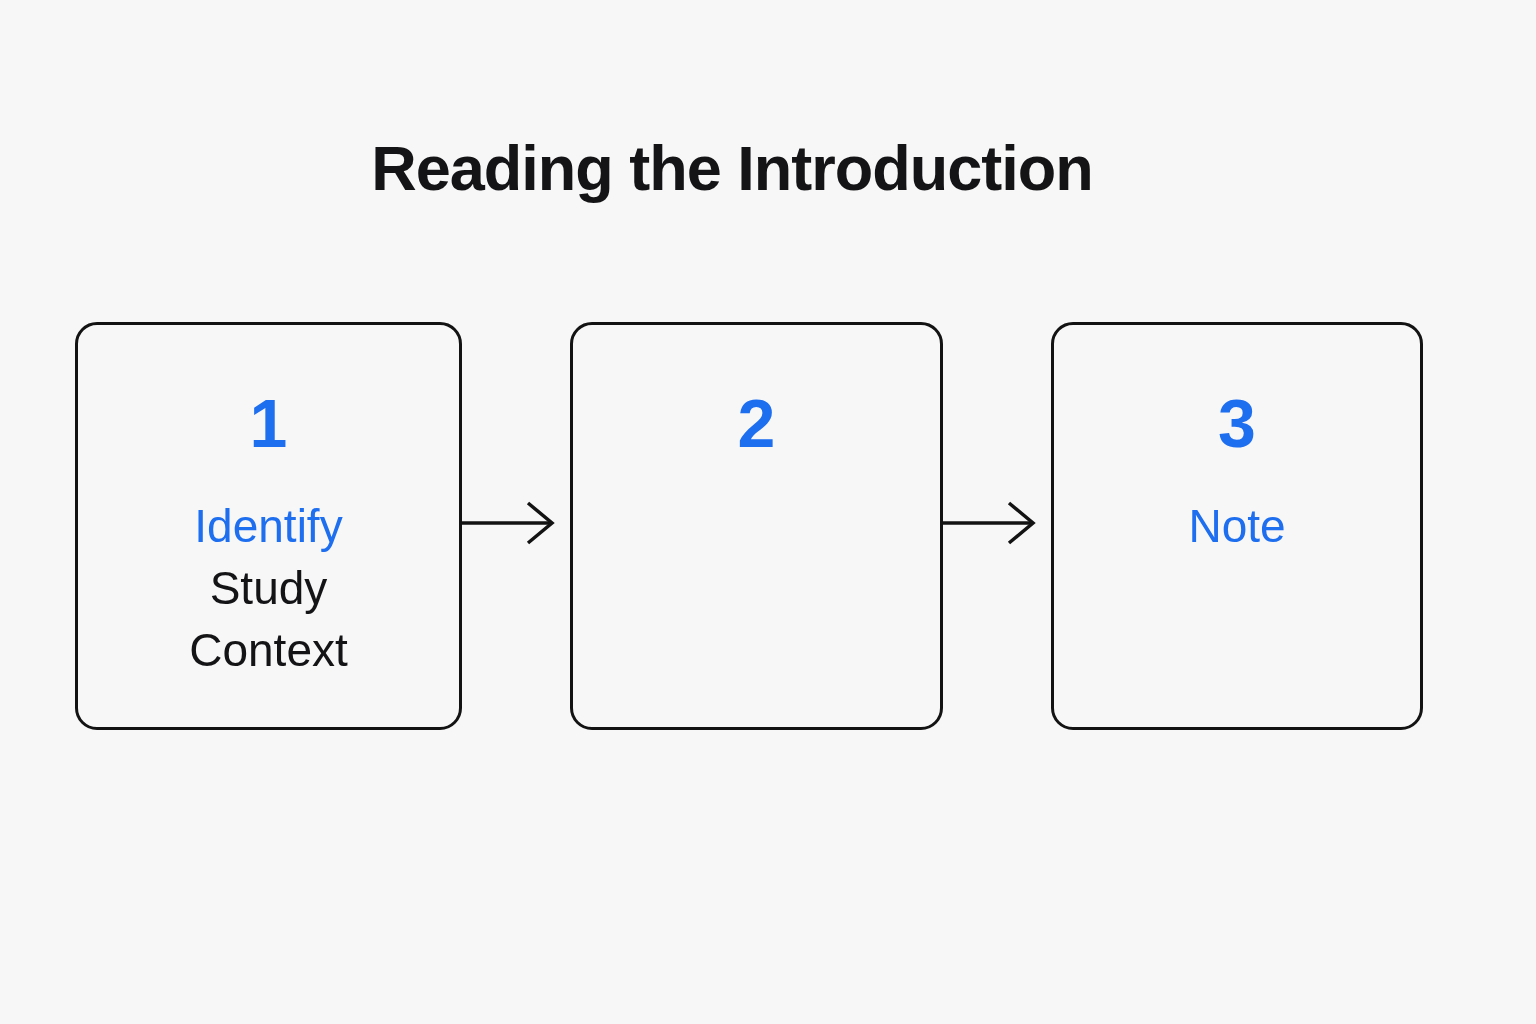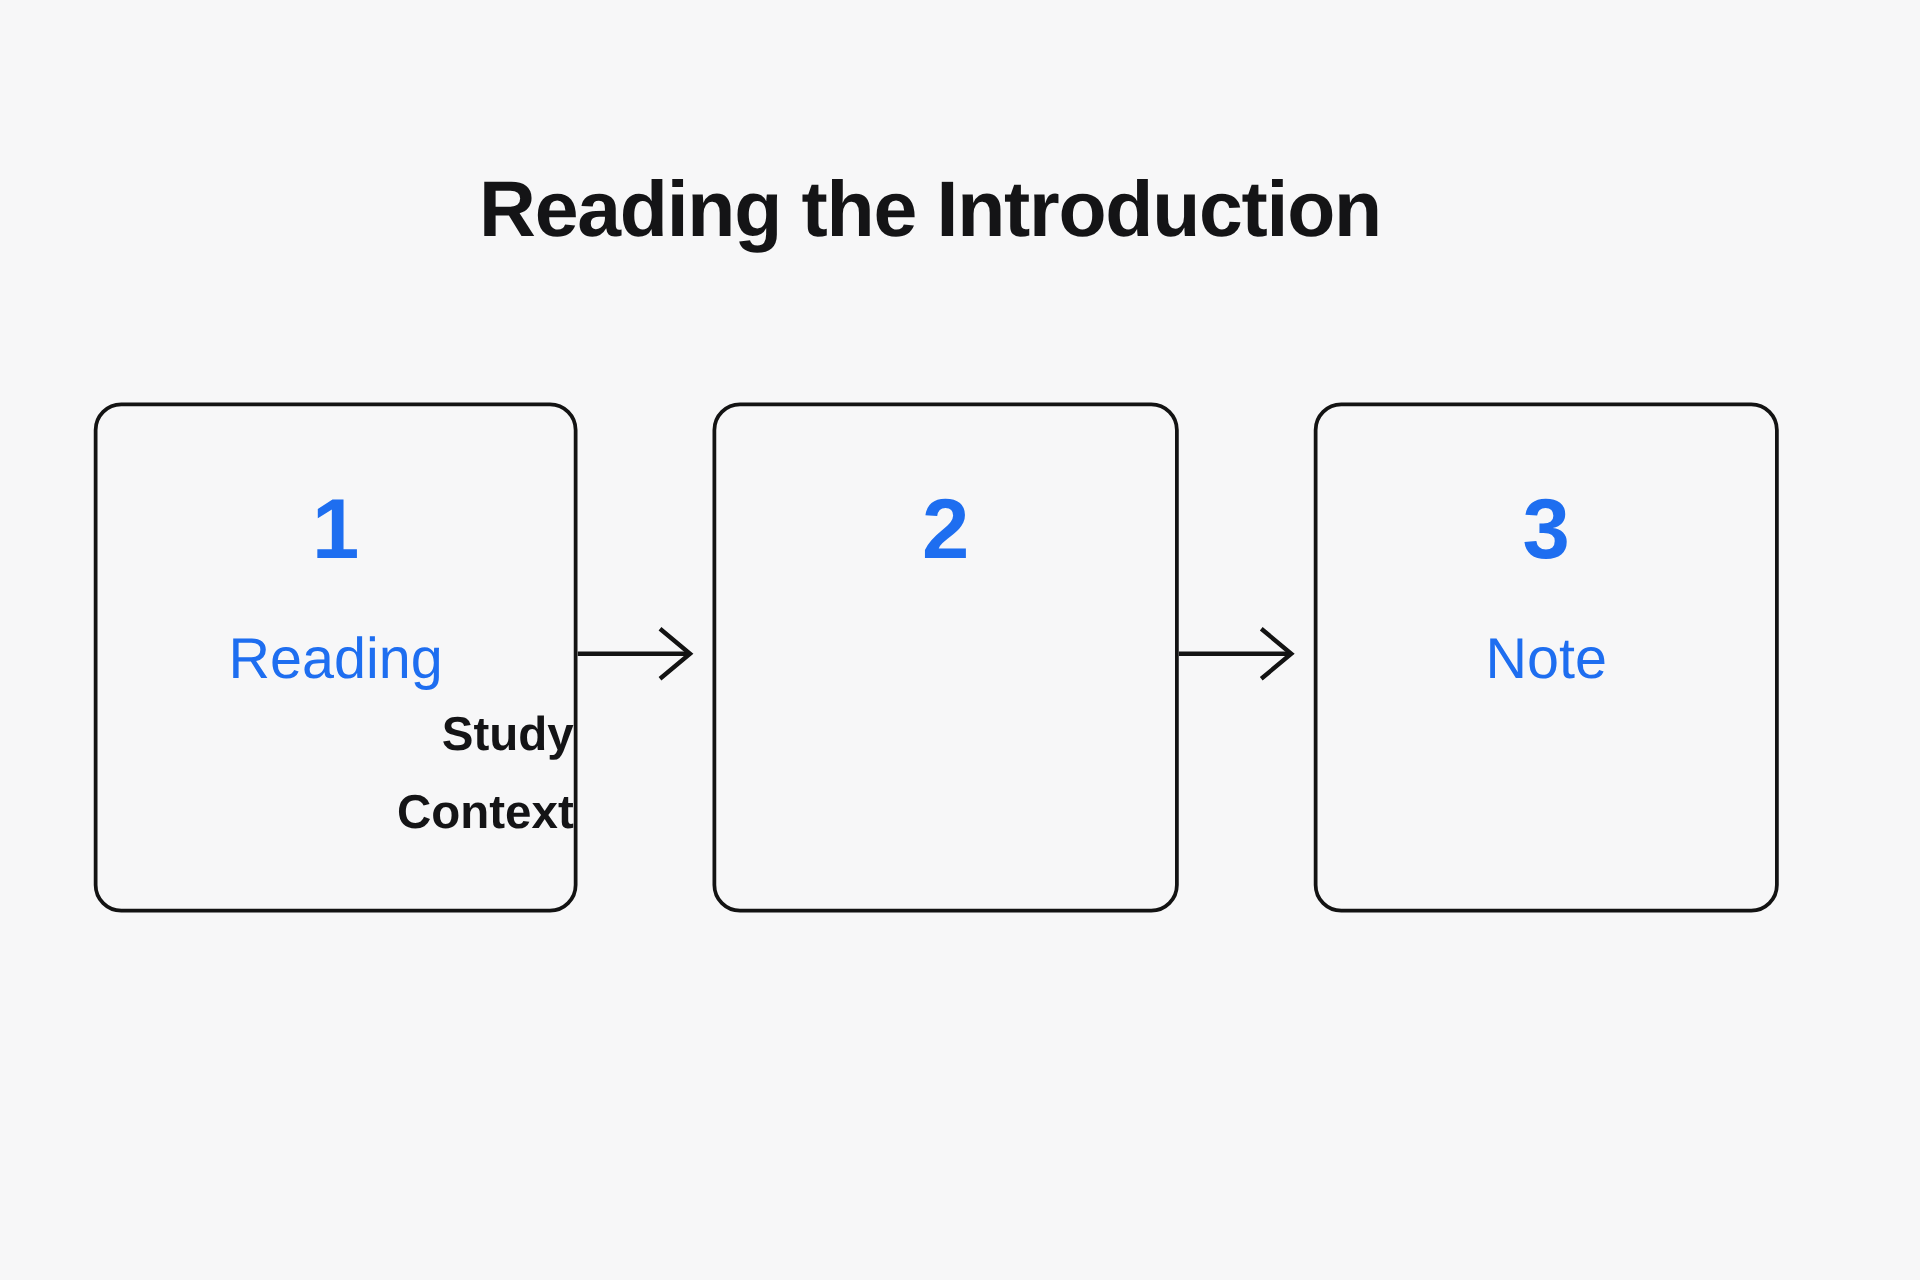--- a/index.html
+++ b/index.html
@@ -22,21 +22,20 @@
     top: 130px;
     left: 0;
     width: 1464px;
     margin: 0;
     text-align: center;
     font-size: 63px;
     line-height: 76px;
     font-weight: 700;
     letter-spacing: -1px;
     color: var(--text-dark, #141416);
-    padding-left: 12px;
   }
   .flow {
     position: absolute;
     top: 322px;
     left: 75px;
     width: 1348px;
     display: flex;
     justify-content: space-between;
     align-items: flex-start;
   }
@@ -59,26 +58,25 @@
     color: var(--accent-blue, #1e6ef0);
   }
   .action {
     margin-top: 36px;
     font-size: 46px;
     line-height: 62px;
     font-weight: 500;
     color: var(--accent-blue, #1e6ef0);
   }
   .subject {
-    font-size: 38px;
+    font-size: 46px;
     line-height: 62px;
-    font-weight: 700;
+    font-weight: 400;
     color: var(--text-dark, #141416);
     white-space: pre-line;
-    text-align: right;
   }
   .arrow {
     margin-top: 173px;
     width: 108px;
     height: 56px;
     flex: 0 0 auto;
   }
   .arrow svg {
     display: block;
     width: 108px;
@@ -94,21 +92,21 @@
 <body style="--background: #f7f7f8; --accent-blue: #1e6ef0; --text-dark: #141416; --box-border: #131313;">
 
 <div class="canvas">
 
   <h1 class="title">Reading the Introduction</h1>
 
   <div class="flow">
 
     <div class="card card-1">
       <div class="num">1</div>
-      <div class="action">Reading</div>
+      <div class="action">Identify</div>
       <div class="subject">Study
 Context</div>
     </div>
 
     <div class="arrow">
       <svg viewBox="0 0 108 56" aria-hidden="true">
         <path d="M0 28 H 88"></path>
         <path d="M66 8 L 90 28 L 66 48"></path>
       </svg>
     </div>

